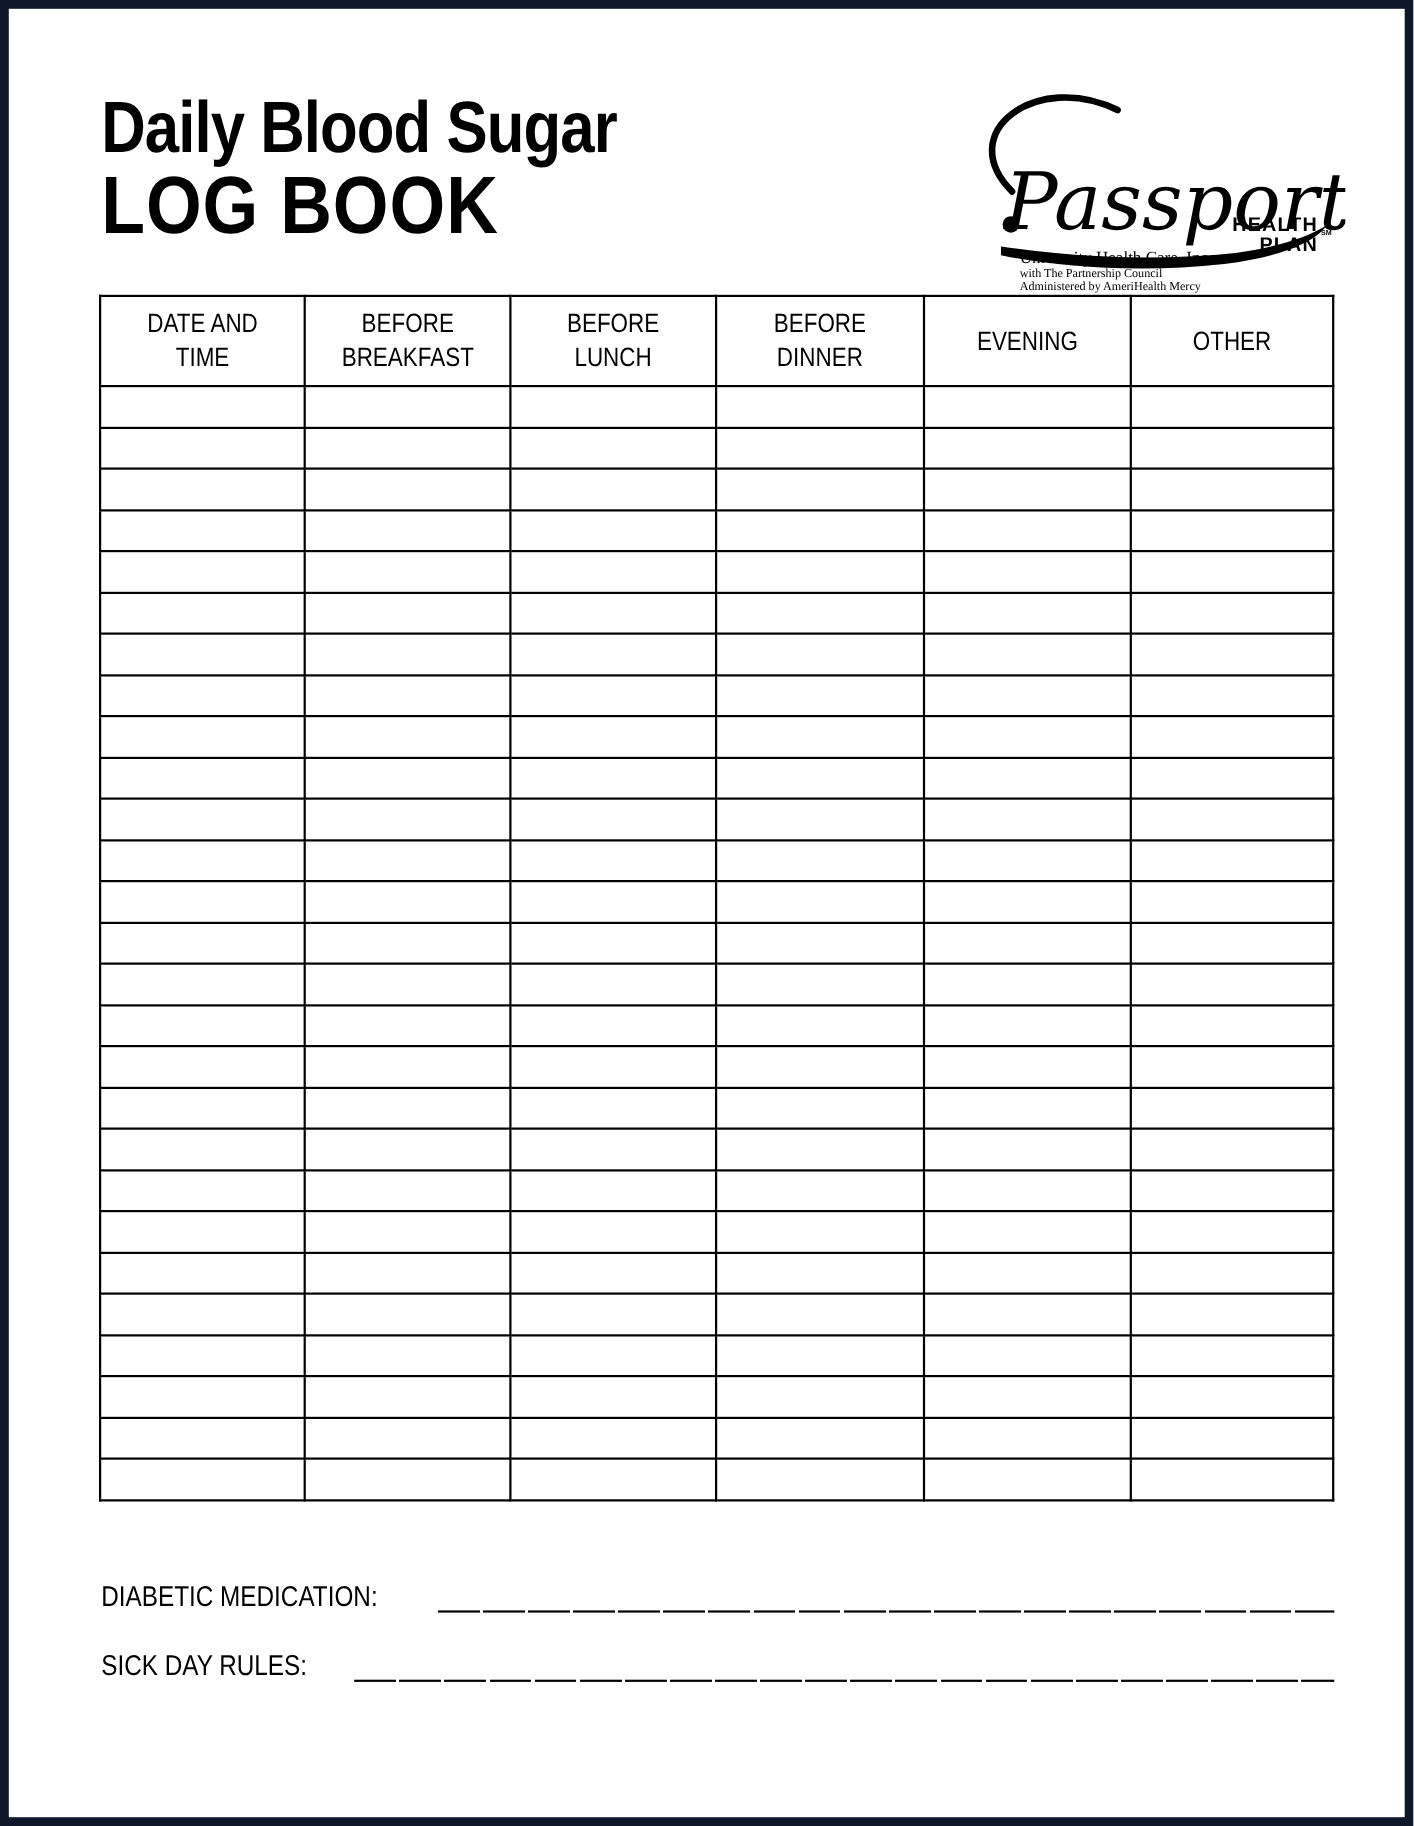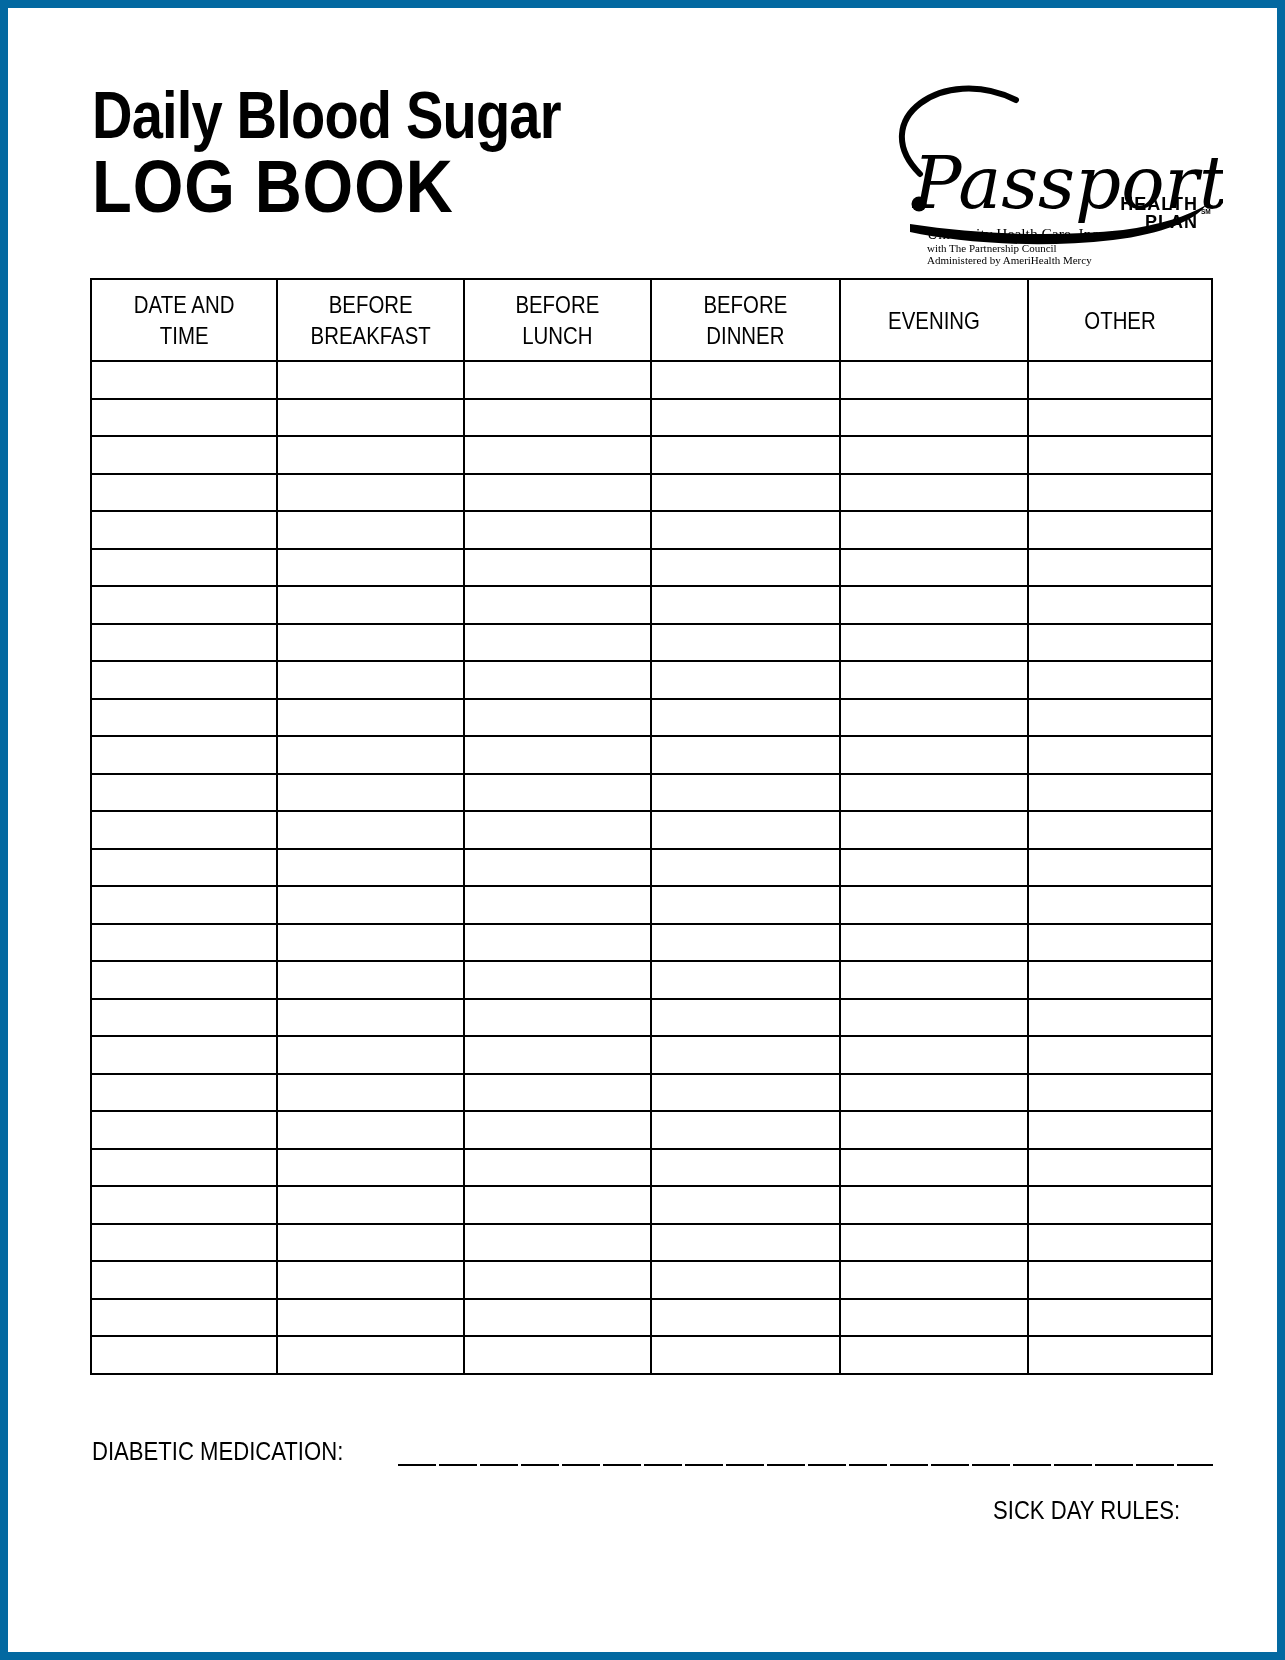--- a/index.html
+++ b/index.html
@@ -1,21 +1,21 @@
 <!DOCTYPE html>
 <html><head>
 <meta charset="utf-8">
 <style>
   html,body { margin:0; padding:0; background:#ffffff; }
   .page {
     position:relative;
     width:1285px; height:1660px;
     box-sizing:border-box;
     background:#ffffff;
-    border:8px solid #0369a1;
+    border:8px solid #0f172a;
     font-family:"Liberation Sans", sans-serif;
     color:#000;
     overflow:hidden;
   }
   
   .title-line1 {
     position:absolute; left:84px; top:74px;
     font-size:66px; font-weight:600; line-height:1;
     letter-spacing:-1px; white-space:nowrap;
     transform:scaleX(0.85); transform-origin:0 0;
@@ -27,21 +27,21 @@
     transform:scaleX(0.88); transform-origin:0 0;
   }
   
   .logo { position:absolute; left:850px; top:55px; width:365px; height:205px; }
   .logo text { fill:#000; }
   .logo .script { font-family:"DejaVu Serif", serif; font-style:italic; }
   .logo .hp { font-family:"Liberation Sans", sans-serif; font-weight:bold; letter-spacing:1px; }
   .logo .org { font-family:"Liberation Serif", serif; }
   
   .log-table {
-    position:absolute; left:82px; top:270px;
+    position:absolute; left:82px; top:260px;
     border-collapse:collapse; table-layout:fixed;
     width:1121px;
   }
   .log-table th, .log-table td { border:2px solid #000; padding:0; }
   .log-table th {
     height:80px; font-weight:500; font-size:24px;
     text-align:center; vertical-align:middle;
   }
   .log-table th .hdr { display:inline-block; transform:scaleX(0.85); line-height:31px; }
   .log-table td { height:35.5px; background:#fff; }
@@ -57,21 +57,21 @@
     padding-bottom:2px;
   }
   .field-line {
     flex:1; margin-left:10px; height:100%;
     background-image:repeating-linear-gradient(90deg, #000 0 38px, rgba(0,0,0,0) 38px 41px);
     background-size:100% 2px;
     background-repeat:no-repeat;
     background-position:left bottom;
   }
   .f1 { top:1426px; }
-  .f2 { top:1489px;flex-direction:column; }
+  .f2 { top:1489px; }
   .f3 { top:1546px; }
 </style>
 </head>
 <body>
 
 <div class="page">
 
   <div class="title-line1">Daily Blood Sugar</div>
   <div class="title-line2">LOG BOOK</div>
 

